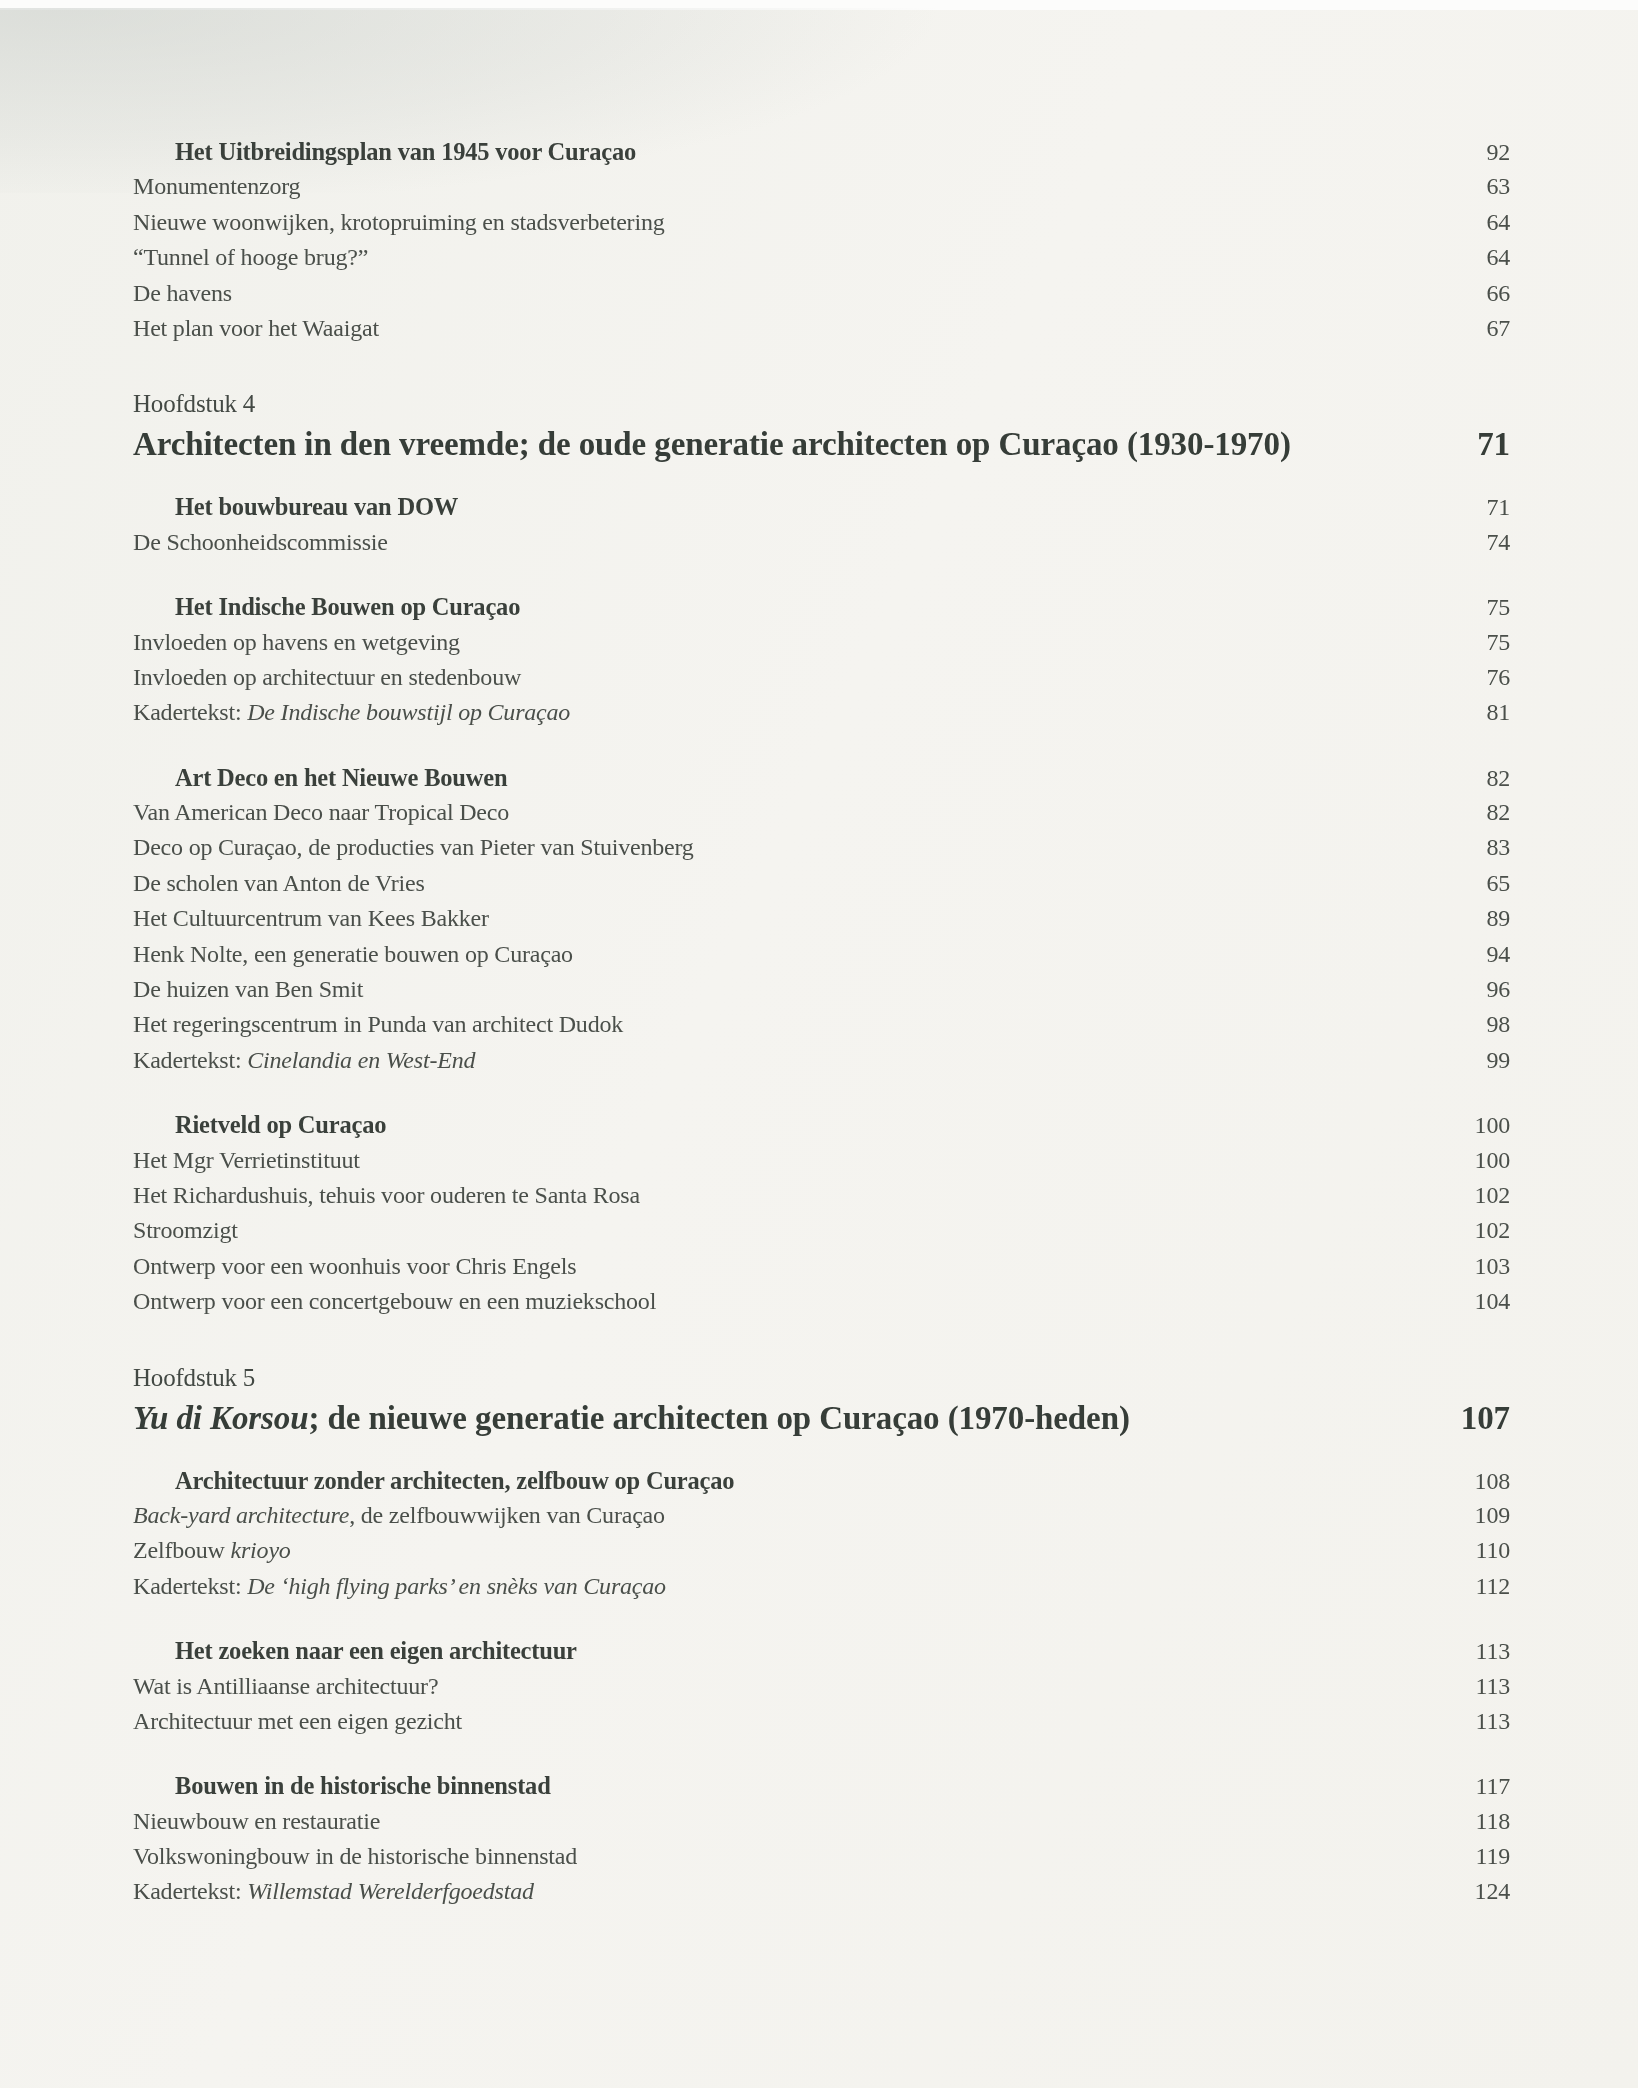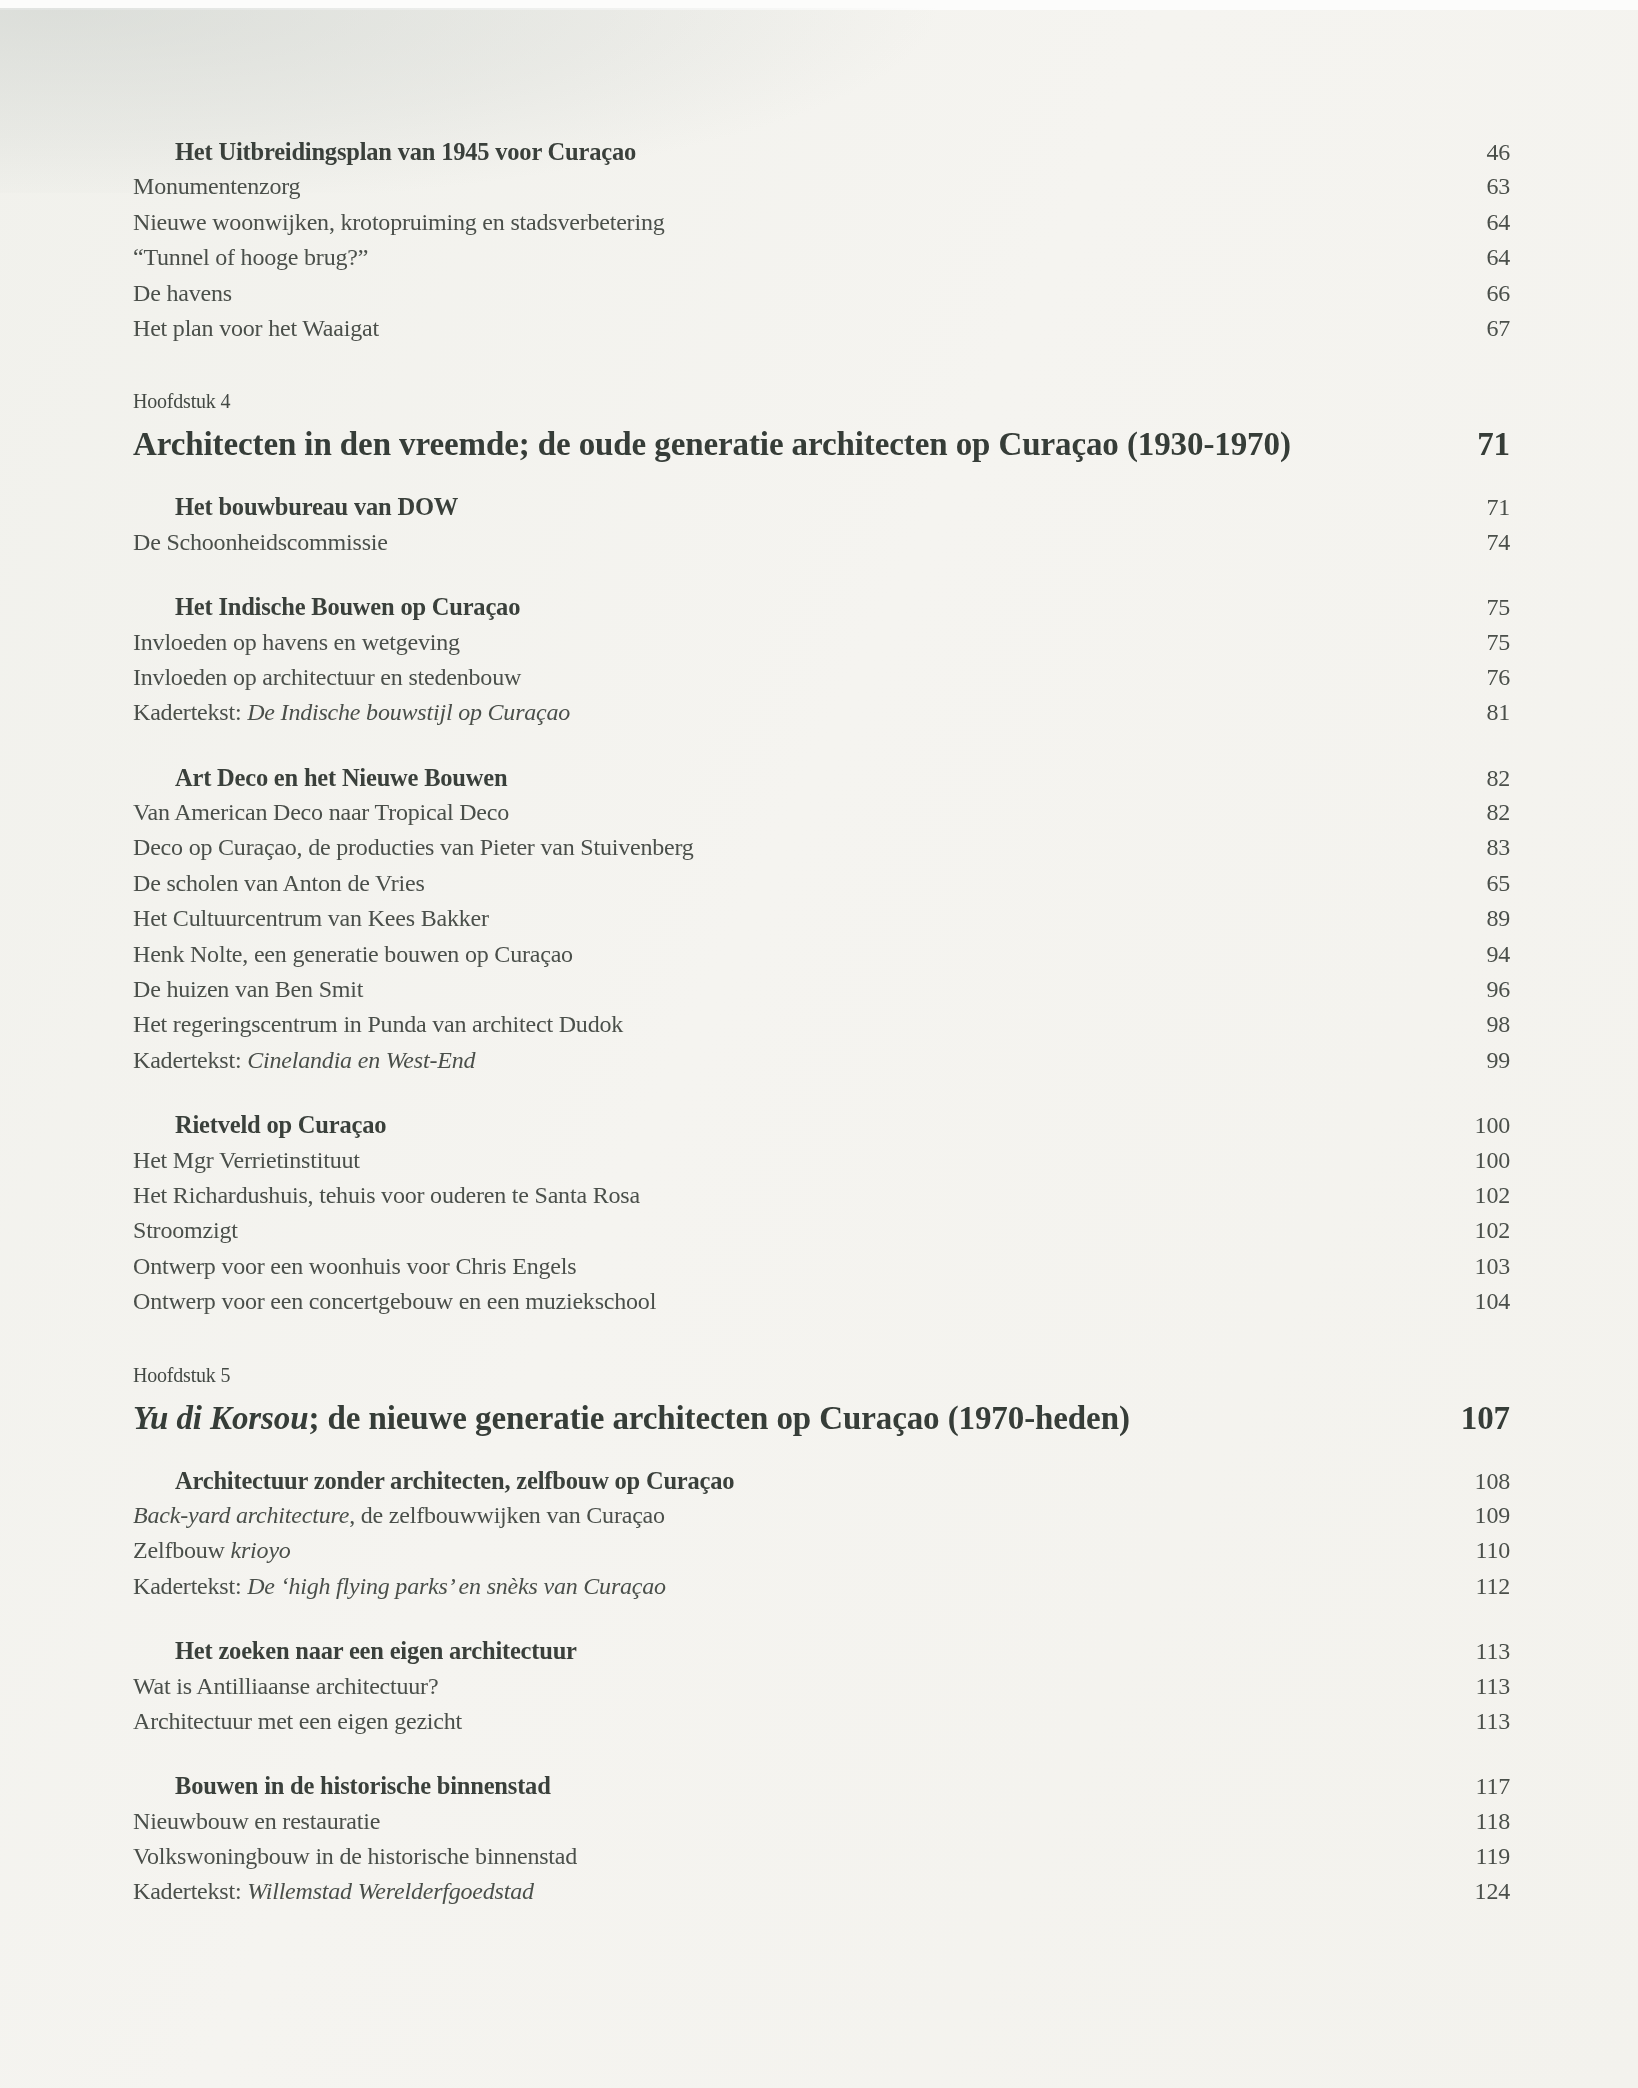--- a/index.html
+++ b/index.html
@@ -45,42 +45,42 @@
   }
   .toc-title { flex: 1 1 auto; overflow: hidden; }
   .toc-page  { flex: 0 0 auto; min-width: 70px; text-align: right; }
 
   .toc-row.subheading .toc-title {
     padding-left: 42px;
     font-weight: 700;
     font-size: 24.5px;
     color: #3a403b;
   }
-  .toc-row.label-row { font-size: 20px; height: 36px; color: #434944; }
+  .toc-row.label-row { font-size: 25px; height: 36px; color: #434944; }
   .toc-row.chapter-title {
     font-weight: 700;
     font-size: 33px;
     height: 38px;
     color: #363d38;
     letter-spacing: -0.1px;
   }
   .toc-row.chapter-title .toc-page { font-weight: 700; }
   .toc-title em { font-style: italic; }
 </style>
 </head>
 <body>
 
 <div class="page">
   <div class="scan-top-strip"></div>
   <div class="scan-shade"></div>
   <main class="toc" id="toc-root">
       <section class="toc-section subsection">
         <div class="toc-row subheading">
           <span class="toc-title">Het Uitbreidingsplan van 1945 voor Curaçao</span>
-          <span class="toc-page">46</span>
+          <span class="toc-page">92</span>
         </div>
         <div class="toc-row entry">
           <span class="toc-title">Monumentenzorg</span>
           <span class="toc-page">63</span>
         </div>
         <div class="toc-row entry">
           <span class="toc-title">Nieuwe woonwijken, krotopruiming en stadsverbetering</span>
           <span class="toc-page">64</span>
         </div>
         <div class="toc-row entry">

